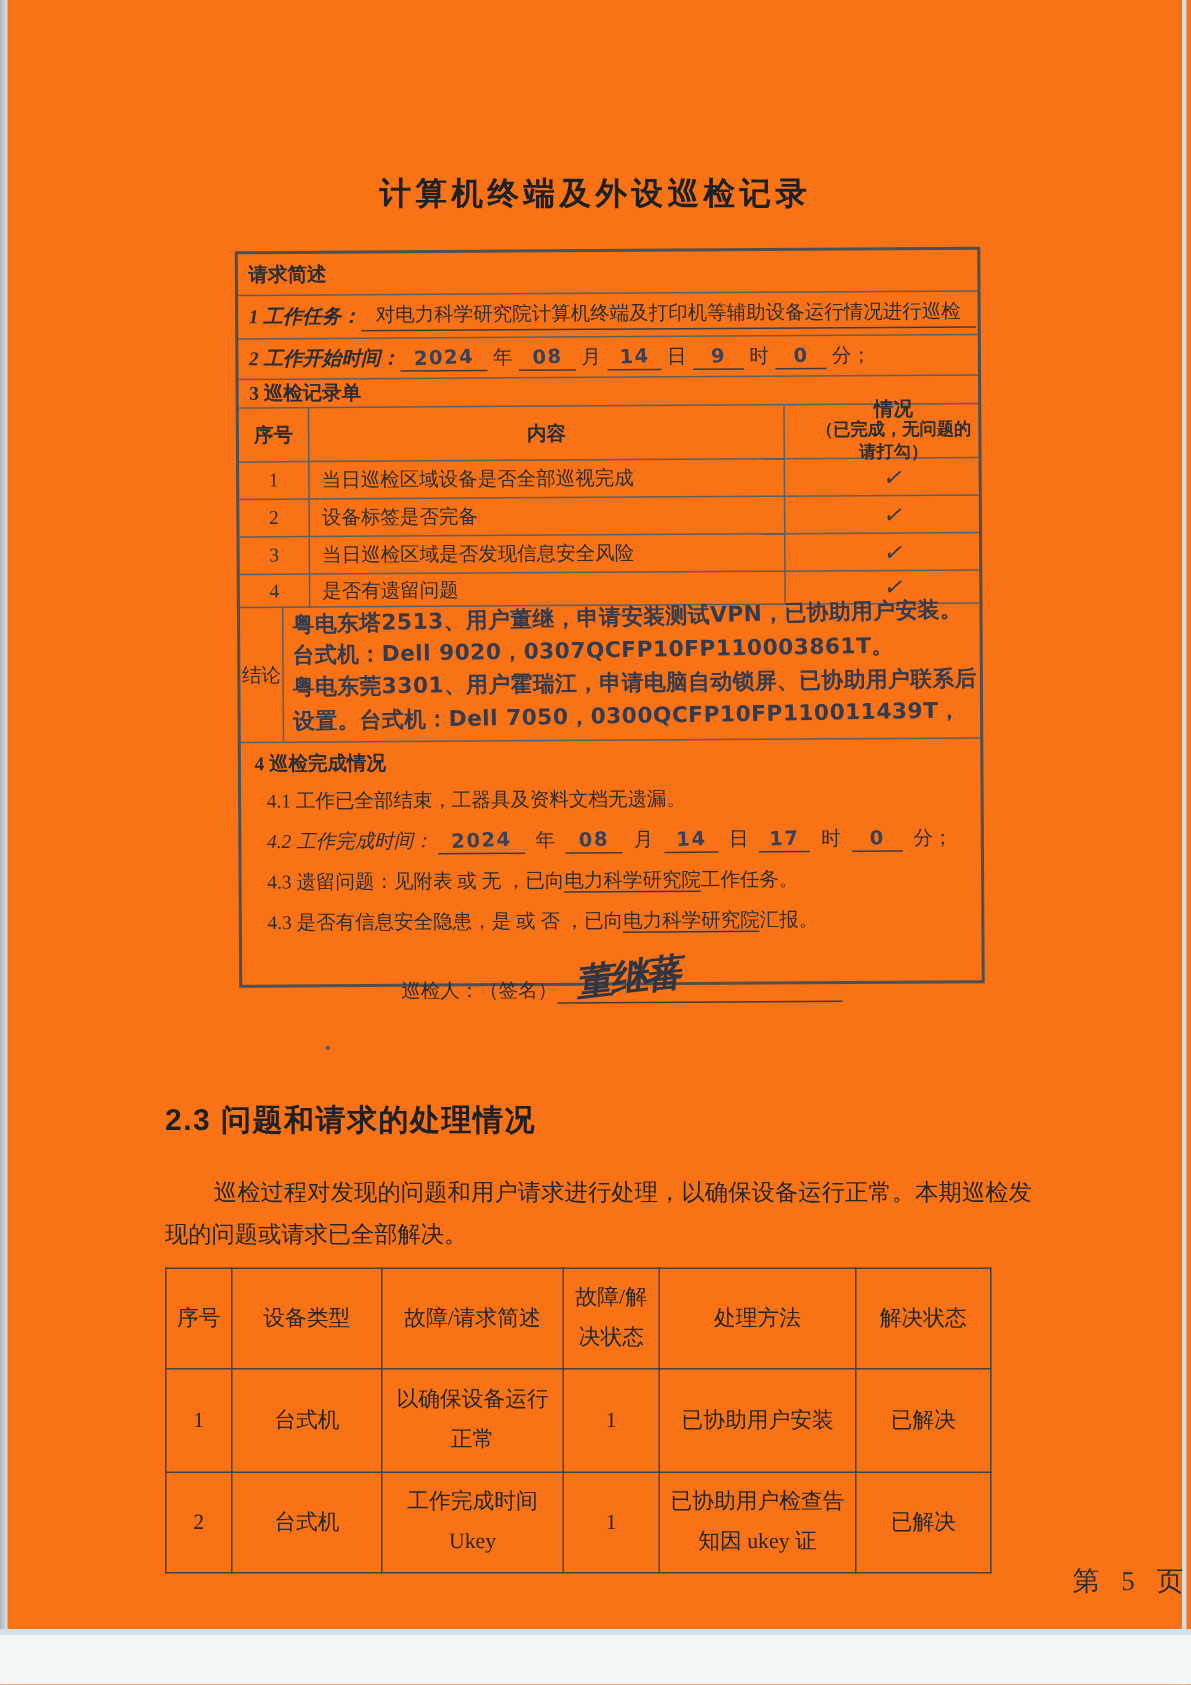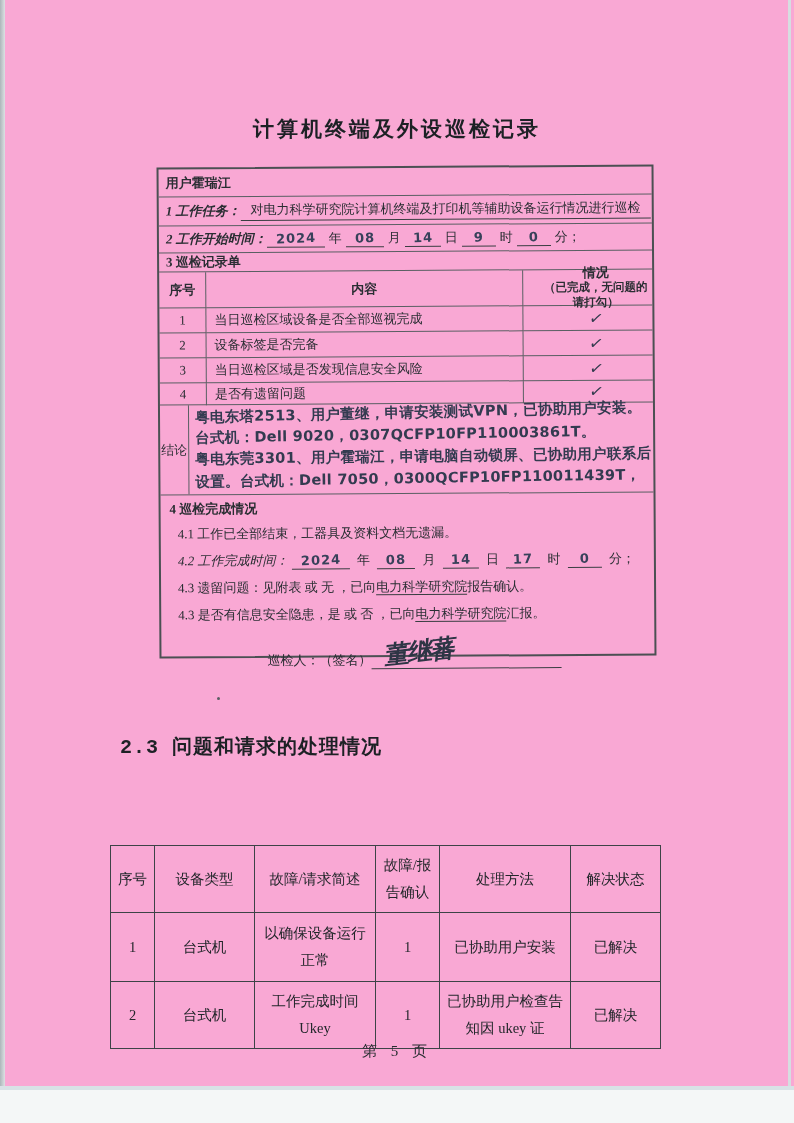--- a/index.html
+++ b/index.html
@@ -1,19 +1,19 @@
 <!DOCTYPE html>
 <html><head>
 <meta charset="utf-8">
 <style>
   * { margin:0; padding:0; box-sizing:border-box; }
   body { background:#e8eaec; }
   .page {
     position:relative; width:794px; height:1123px; margin:0 auto;
-    background:#f9a8d4; overflow:hidden;
+    background:#f97316; overflow:hidden;
     font-family:"Liberation Serif","DejaVu Serif",serif;
     color:#23272b;
   }
   
   .edge-left  { position:absolute; left:0; top:0; width:5px; height:1123px;
                 background:linear-gradient(to right,#adb6ba,#dce1e3); }
   .edge-right { position:absolute; left:788px; top:0; width:3px; height:1123px; background:#d6dde0; }
   .edge-bottom{ position:absolute; left:0; top:1086px; width:794px; height:4px; background:#d8e2e6; }
   .below-edge { position:absolute; left:0; top:1090px; width:794px; height:33px; background:#f4f7f7; }
   .speck      { position:absolute; left:217px; top:697px; width:3px; height:3px; background:#5a5f63; border-radius:50%; }
@@ -68,57 +68,57 @@
   .s4-item { margin:0 0 9px 8px; white-space:nowrap; }
   .org { border-bottom:1px solid #3a3e42; }
   .sig-row { display:flex; justify-content:flex-end; align-items:flex-end; padding-right:84px; margin-top:12px; }
   .sig-label { white-space:nowrap;margin-left:24px; }
   .sig-line { display:inline-block; width:190px; border-bottom:1.5px solid #3a3e42; text-align:left; padding-left:14px; }
   .hw-sig { font-family:"DejaVu Sans",sans-serif; font-size:25px; font-weight:bold; color:#2e3545;
             display:inline-block; transform:rotate(-6deg) skewX(-12deg); letter-spacing:-2px; }
 
   
   .sec23-heading {
-    position:absolute; left:120px; top:733px;
-    font-family:Liberation Mono, monospace;
+    position:absolute; left:110px; top:733px;
+    font-family:Liberation Sans, sans-serif;
     font-size:20px; font-weight:bold; letter-spacing:1px; color:#1d2125;
   }
   .sec23-para {
     position:absolute; left:110px; top:782px; width:578px;
     font-size:15.5px; line-height:28px; text-indent:2.1em; text-align:justify; color:#23272b;
   }
 
   
   .issues { position:absolute; left:110px; top:845px; border-collapse:collapse;
             font-size:14.5px; color:#23272b; table-layout:fixed; }
   .issues td { border:1.6px solid #3e4347; text-align:center; vertical-align:middle;
                padding:6px 6px; line-height:27px; }
   .issues .hrow td { height:58px; }
   .issues .drow1 td { height:69px; }
   .issues .drow2 td { height:59px; }
 
-  .footer { position:absolute; top:1042px; left:0; width:100%; text-align:center;
-            font-size:15px; letter-spacing:5px; color:#2a2e32; }
+  .footer { position:absolute; top:1042px; left:0; width:100%; text-align:right;
+            font-size:18px; letter-spacing:5px; color:#2a2e32; }
 </style>
 </head>
 <body>
 
 <div class="page">
   <div class="edge-left"></div>
   <div class="edge-right"></div>
   <div class="edge-bottom"></div>
   <div class="below-edge"></div>
   <div class="speck"></div>
 
   <div class="doc-title">计算机终端及外设巡检记录</div>
 
   <div class="form">
 
     <div class="f-row r-header">
-      <span>用户霍瑞江</span>
+      <span>请求简述</span>
     </div>
 
     <div class="f-row r-task">
       <span class="lbl">1 工作任务：</span>
       <span class="u-task">对电力科学研究院计算机终端及打印机等辅助设备运行情况进行巡检</span>
     </div>
 
     <div class="f-row r-start">
       <span class="lbl">2 工作开始时间：</span>
       <span class="blank b-year"><span class="hw">2024</span></span>
@@ -190,49 +190,50 @@
         <span class="blank b-mon"><span class="hw">08</span></span>
         <span class="unit">月</span>
         <span class="blank b-day"><span class="hw">14</span></span>
         <span class="unit">日</span>
         <span class="blank b-hr"><span class="hw">17</span></span>
         <span class="unit">时</span>
         <span class="blank b-min"><span class="hw">0</span></span>
         <span class="unit">分；</span>
       </div>
       <div class="s4-item">
-        <span>4.3 遗留问题：见附表 或 无 ，已向</span><span class="org">电力科学研究院</span><span>报告确认。</span>
+        <span>4.3 遗留问题：见附表 或 无 ，已向</span><span class="org">电力科学研究院</span><span>工作任务。</span>
       </div>
       <div class="s4-item">
         <span>4.3 是否有信息安全隐患，是 或 否 ，已向</span><span class="org">电力科学研究院</span><span>汇报。</span>
       </div>
       <div class="sig-row">
         <span class="sig-label">巡检人：（签名）</span>
         <span class="sig-line"><span class="hw-sig">董继蕃</span></span>
       </div>
     </div>
   </div>
 
   <div class="sec23-heading">2.3 问题和请求的处理情况</div>
+  <div class="sec23-para">巡检过程对发现的问题和用户请求进行处理，以确保设备运行正常。本期巡检发现的问题或请求已全部解决。</div>
 
   <table class="issues">
     <colgroup>
       <col style="width:44px">
         <col style="width:100px">
         <col style="width:121px">
       <col style="width:64px">
         <col style="width:131px">
         <col style="width:90px">
     </colgroup>
     <tbody>
         <tr class="hrow">
       <td>序号</td>
       <td>设备类型</td>
       <td>故障/请求简述</td>
-      <td>故障/报告确认</td>
+      <td>故障/解决状态</td>
       <td>处理方法</td>
       <td>解决状态</td>
     </tr>
     <tr class="drow1">
       <td>1</td>
       <td>台式机</td>
       <td>以确保设备运行正常</td>
       <td>1</td>
       <td>已协助用户安装</td>
       <td>已解决</td>

